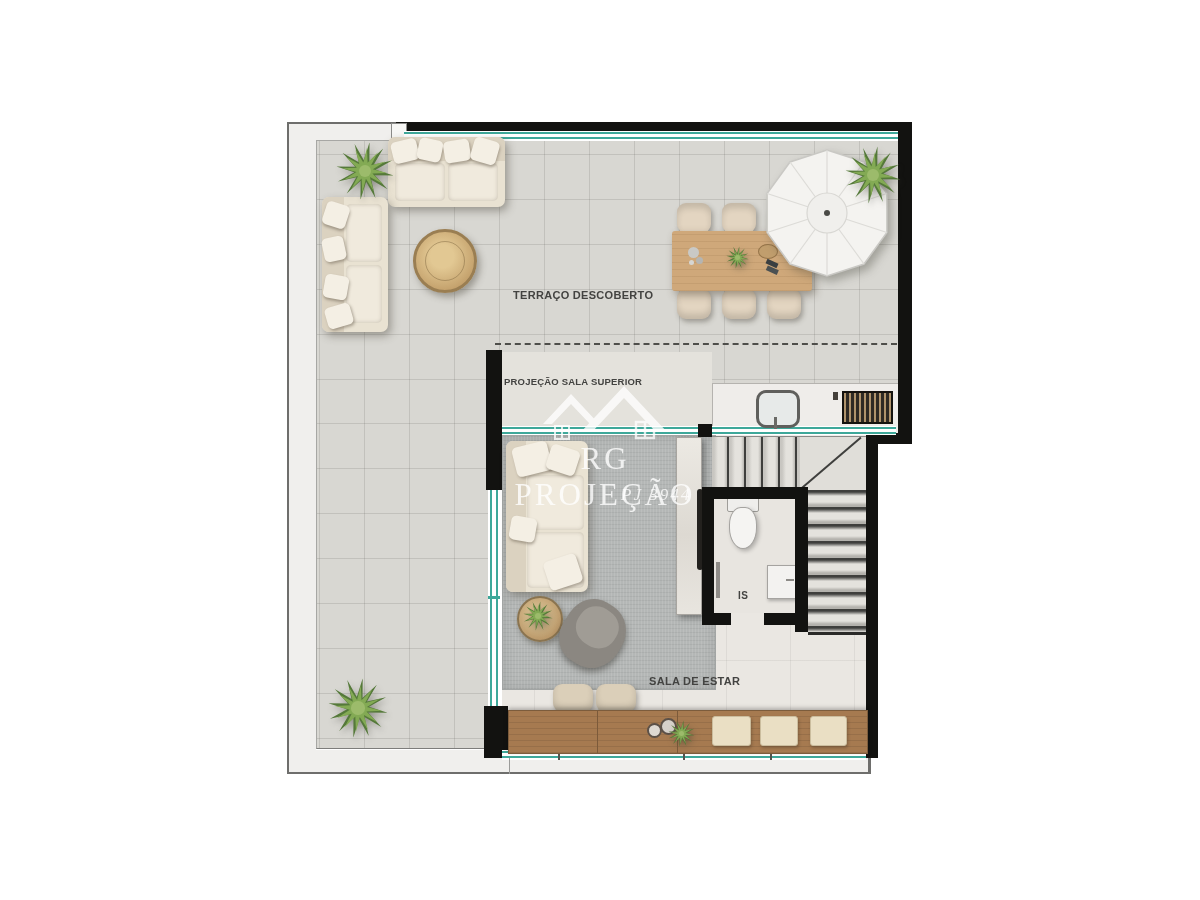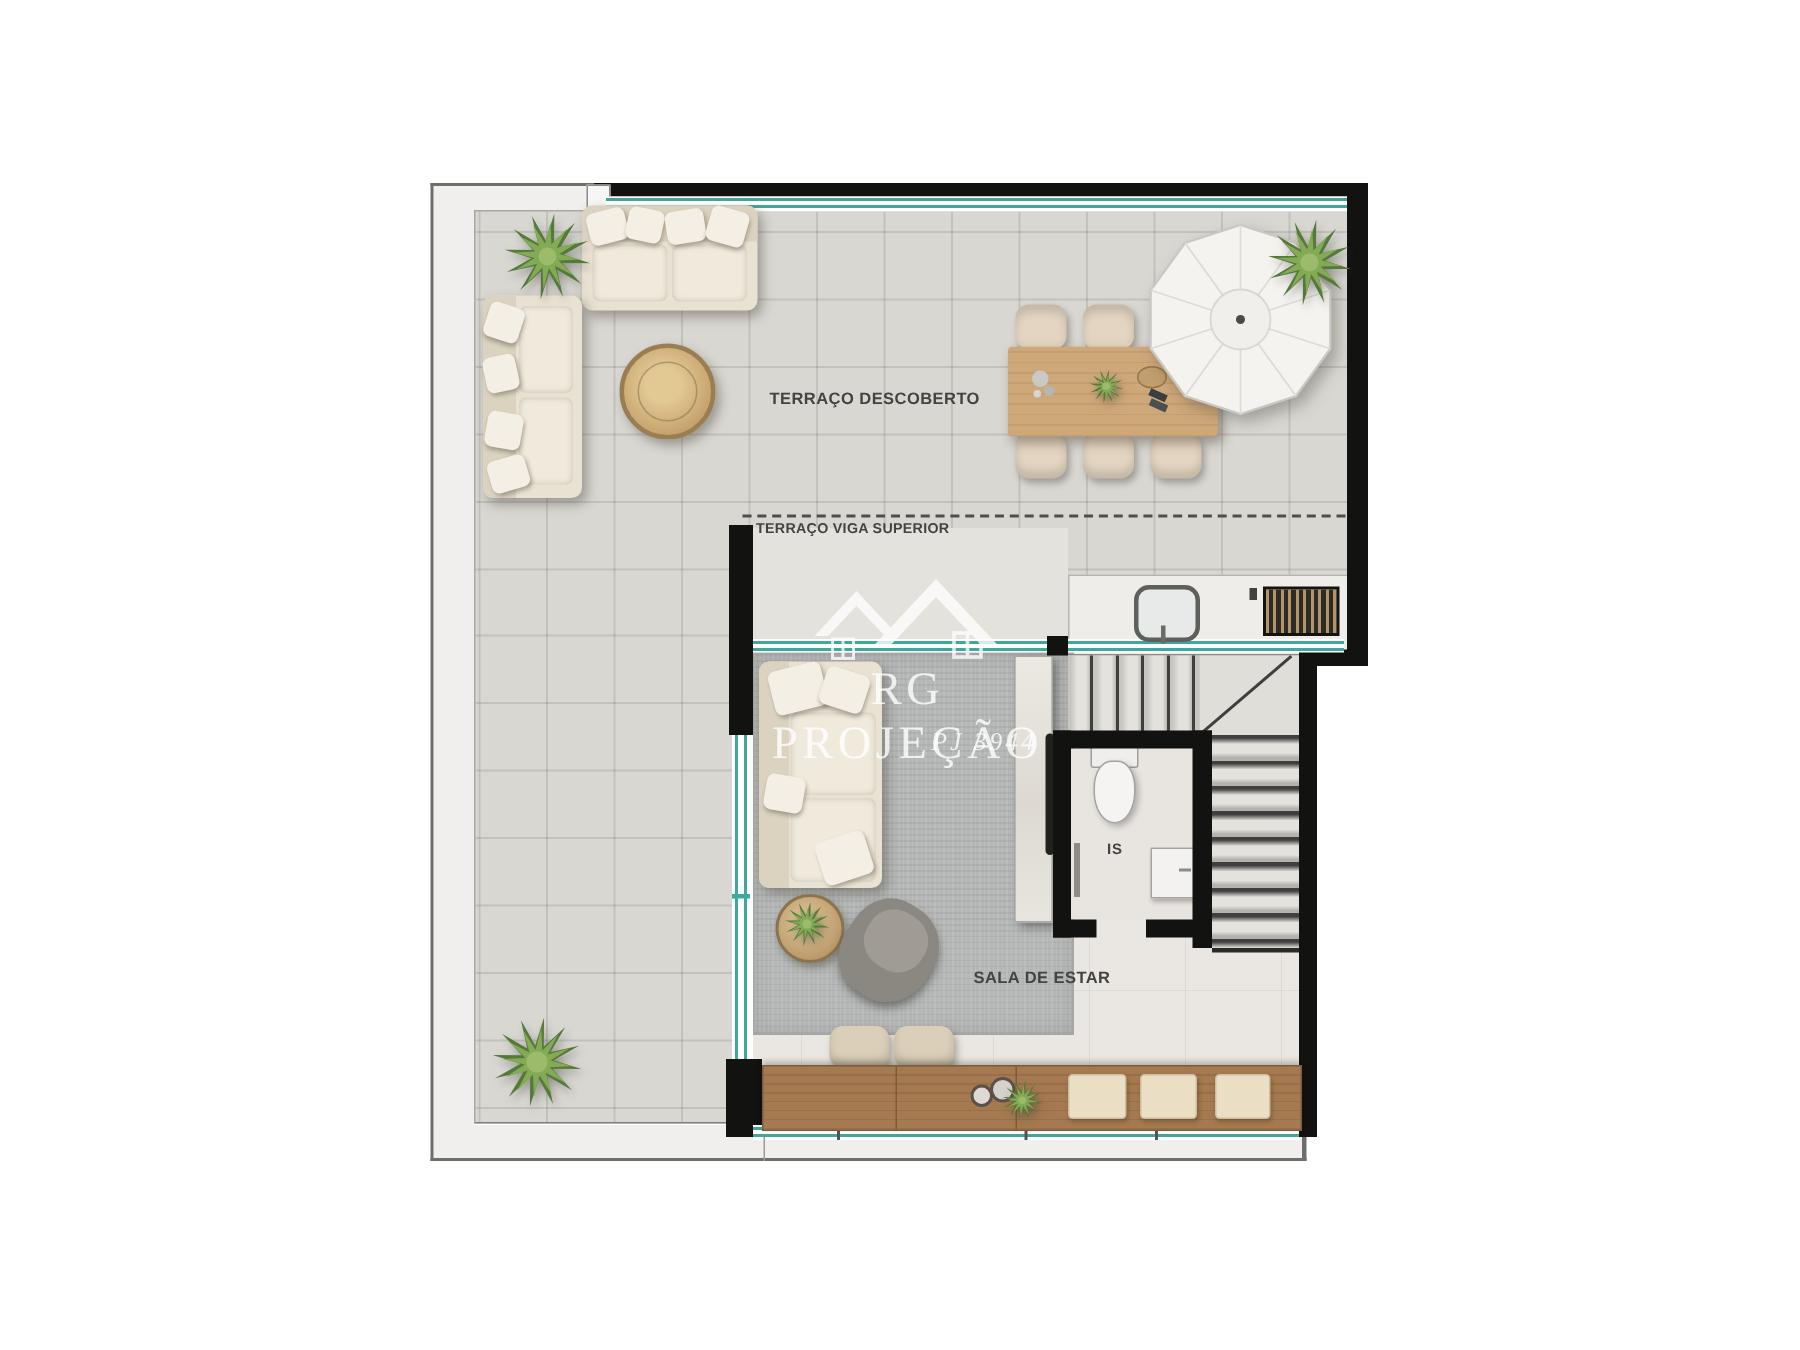--- a/index.html
+++ b/index.html
@@ -59,21 +59,21 @@
   .cushion-bar { background:#eadfc4; border:1px solid #cbbd9e; border-radius:3px; box-shadow:1px 2px 3px rgba(60,50,35,0.35); }
 
   .plant { filter:drop-shadow(2px 3px 3px rgba(60,60,50,0.45)); }
   .plant .l1,.plant .l2 { position:absolute;
     clip-path:polygon(100% 50%,67.8% 54.8%,93.3% 75%,63% 63%,75% 93.3%,54.8% 67.8%,50% 100%,45.2% 67.8%,25% 93.3%,37% 63%,6.7% 75%,32.2% 54.8%,0% 50%,32.2% 45.2%,6.7% 25%,37% 37%,25% 6.7%,45.2% 32.2%,50% 0%,54.8% 32.2%,75% 6.7%,63% 37%,93.3% 25%,67.8% 45.2%); }
   .plant .l1 { inset:0; background:#55793a; transform:rotate(9deg); }
   .plant .l2 { inset:11%; background:#83aa54; transform:rotate(-24deg); }
   .plant .core { position:absolute; inset:39%; border-radius:50%; background:#9cbb6b; }
 
   
-  .lbl { color:#434341; white-space:nowrap; }
+  .lbl { color:#434341; white-space:nowrap;margin-top:29px; }
 
   
   .wm { color:rgba(255,255,255,0.80); text-align:center; font-family:"Liberation Serif", serif; }
 </style>
 </head>
 <body>
 
 <div id="stage">
 
   <div class="abs band" style="left:289px;top:124px;width:27px;height:648px;"></div>
@@ -84,21 +84,21 @@
   <div class="abs oline" style="left:287px;top:772px;width:584px;height:2px;"></div>
   <div class="abs oline" style="left:868px;top:756px;width:3px;height:18px;"></div>
 
   <div class="abs terrace" style="left:316px;top:140px;width:582px;height:243px;background-position:2px 13px;border:1px solid #a7a7a4;"></div>
   <div class="abs terrace" style="left:316px;top:383px;width:171px;height:365px;background-position:2px 40px;border-left:1px solid #a7a7a4;border-bottom:1px solid #7d7d7b;"></div>
   <div class="abs covered" style="left:502px;top:352px;width:210px;height:82px;"></div>
   <div class="abs interior" style="left:502px;top:435px;width:364px;height:317px;"></div>
   <div class="abs" style="left:712px;top:383px;width:185px;height:58px;background:#efedea;border:1px solid #b5b3af;"></div>
 
   <div class="abs" style="left:495px;top:343px;width:402px;height:0;border-top:2px dashed #4e4e4a;"></div>
-  <div class="abs lbl" style="left:504px;top:347px;font-size:9.5px;font-weight:600;letter-spacing:0.2px;">TERRAÇO VIGA SUPERIOR</div>
+  <div class="abs lbl" style="left:504px;top:347px;font-size:9.5px;font-weight:600;letter-spacing:0.2px;">PROJEÇÃO SALA SUPERIOR</div>
 
   <div class="abs rug" style="left:502px;top:435px;width:212px;height:253px;"></div>
 
   <div class="abs" style="left:712px;top:436px;width:154px;height:54px;background:#dcd9d4;border-top:1px solid #8a8a88;">
     <div class="abs stair-h-treads" style="left:0;top:0;width:88px;height:54px;"></div>
     <div class="abs stair-landing" style="left:88px;top:0;width:66px;height:54px;"></div>
     <div class="abs diag" style="left:86px;top:53px;width:82px;height:2px;transform:rotate(-40.6deg);"></div>
   </div>
   <div class="abs stair-v-treads" style="left:808px;top:490px;width:58px;height:142px;border-bottom:3px solid #2a2a28;"></div>
 

